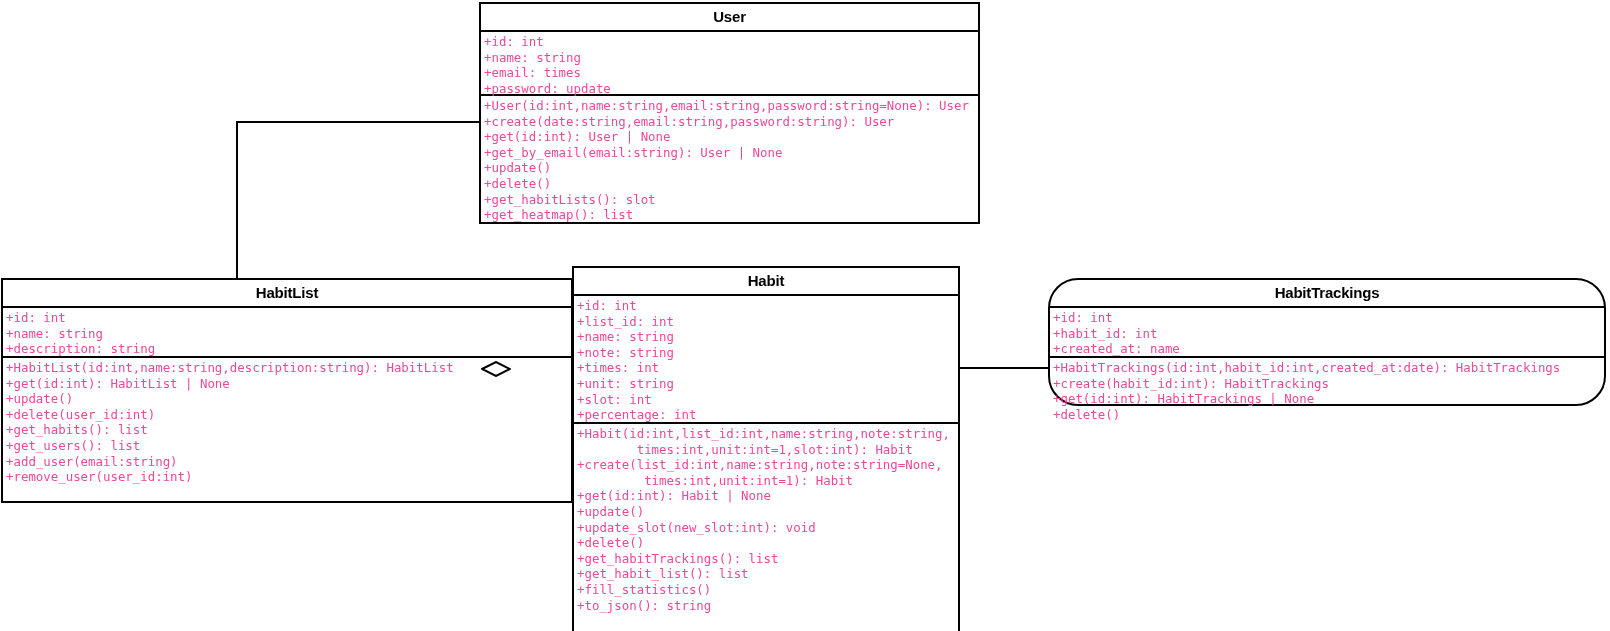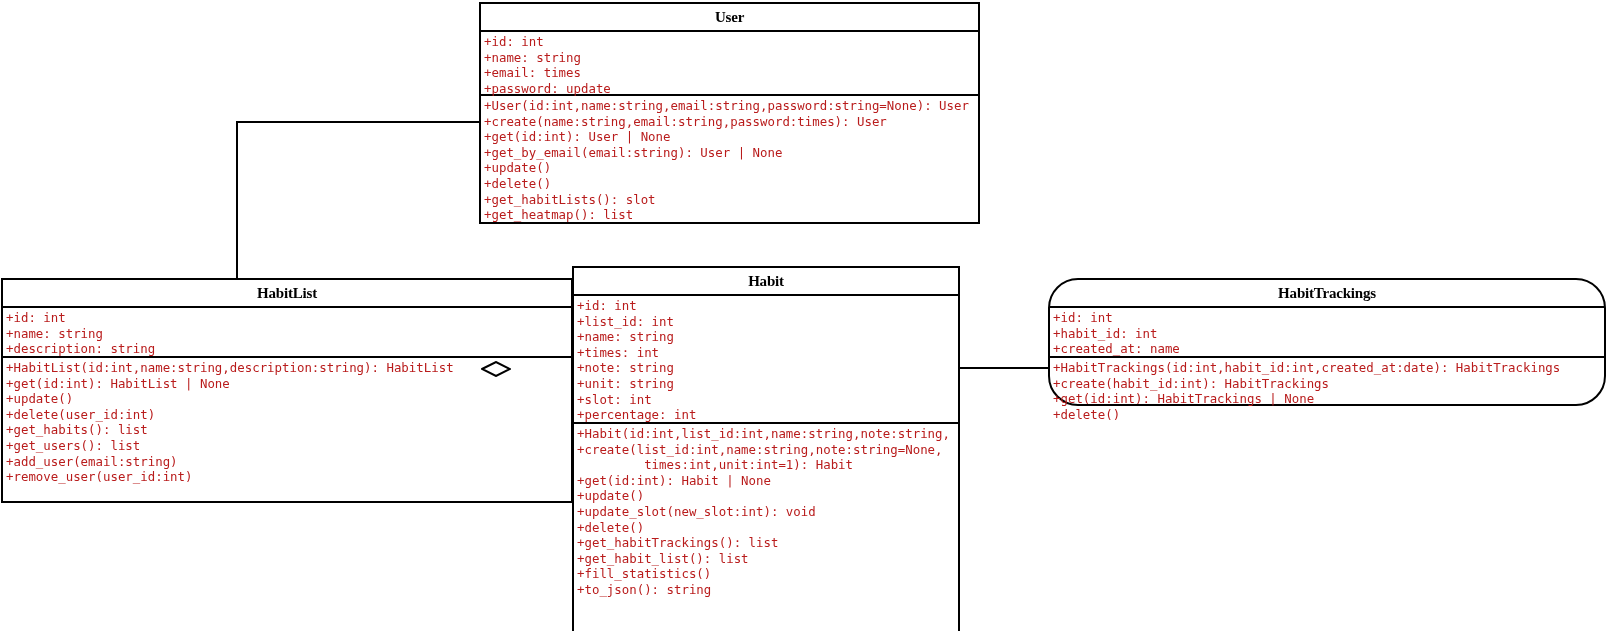--- a/index.html
+++ b/index.html
@@ -22,42 +22,42 @@
     box-sizing: border-box;
     background: #ffffff;
     border: 2px solid #000000;
     z-index: 5;
   }
   .uml-title {
     box-sizing: border-box;
     height: 28px;
     line-height: 26px;
     text-align: center;
-    font-family: Liberation Serif, serif;
+    font-family: Liberation Sans, sans-serif;
     font-weight: bold;
     font-size: 15px;
     letter-spacing: -0.2px;
     color: #000000;
     border-bottom: 2px solid #000000;
     white-space: nowrap;
     overflow: visible;
   }
   .uml-section {
     box-sizing: border-box;
     padding: 2px 0 3px 0;
     border-bottom: 2px solid #000000;
   }
   .uml-section.last {
     border-bottom: none;
   }
   .uml-row {
     font-family: "DejaVu Sans Mono", "Liberation Mono", monospace;
     font-size: 12.4px;
     line-height: 15.6px;
-    color: #b91c1c;
+    color: #ec4899;
     white-space: pre;
     padding-left: 3px;
     overflow: visible;
   }
 
   
   .conn-h {
     position: absolute;
     height: 0;
     border-top: 2px solid #000000;
@@ -95,21 +95,21 @@
   <div class="uml-class" style="left:479px; top:2px; width:501px; height:222px;">
     <div class="uml-title">User</div>
     <div class="uml-section" style="height:64px;">
       <div class="uml-row">+id: int</div>
       <div class="uml-row">+name: string</div>
       <div class="uml-row">+email: times</div>
       <div class="uml-row">+password: update</div>
     </div>
     <div class="uml-section last">
       <div class="uml-row">+User(id:int,name:string,email:string,password:string=None): User</div>
-      <div class="uml-row">+create(name:string,email:string,password:times): User</div>
+      <div class="uml-row">+create(date:string,email:string,password:string): User</div>
       <div class="uml-row">+get(id:int): User | None</div>
       <div class="uml-row">+get_by_email(email:string): User | None</div>
       <div class="uml-row">+update()</div>
       <div class="uml-row">+delete()</div>
       <div class="uml-row">+get_habitLists(): slot</div>
       <div class="uml-row">+get_heatmap(): list</div>
     </div>
   </div>
 
   <div class="uml-class" style="left:1px; top:278px; width:572px; height:225px;">
@@ -130,28 +130,29 @@
       <div class="uml-row">+remove_user(user_id:int)</div>
     </div>
   </div>
 
   <div class="uml-class" style="left:572px; top:266px; width:388px; height:377px;">
     <div class="uml-title">Habit</div>
     <div class="uml-section" style="height:128px;">
       <div class="uml-row">+id: int</div>
       <div class="uml-row">+list_id: int</div>
       <div class="uml-row">+name: string</div>
+      <div class="uml-row">+note: string</div>
       <div class="uml-row">+times: int</div>
-      <div class="uml-row">+note: string</div>
       <div class="uml-row">+unit: string</div>
       <div class="uml-row">+slot: int</div>
       <div class="uml-row">+percentage: int</div>
     </div>
     <div class="uml-section last">
       <div class="uml-row">+Habit(id:int,list_id:int,name:string,note:string,</div>
+      <div class="uml-row">        times:int,unit:int=1,slot:int): Habit</div>
       <div class="uml-row">+create(list_id:int,name:string,note:string=None,</div>
       <div class="uml-row">         times:int,unit:int=1): Habit</div>
       <div class="uml-row">+get(id:int): Habit | None</div>
       <div class="uml-row">+update()</div>
       <div class="uml-row">+update_slot(new_slot:int): void</div>
       <div class="uml-row">+delete()</div>
       <div class="uml-row">+get_habitTrackings(): list</div>
       <div class="uml-row">+get_habit_list(): list</div>
       <div class="uml-row">+fill_statistics()</div>
       <div class="uml-row">+to_json(): string</div>

